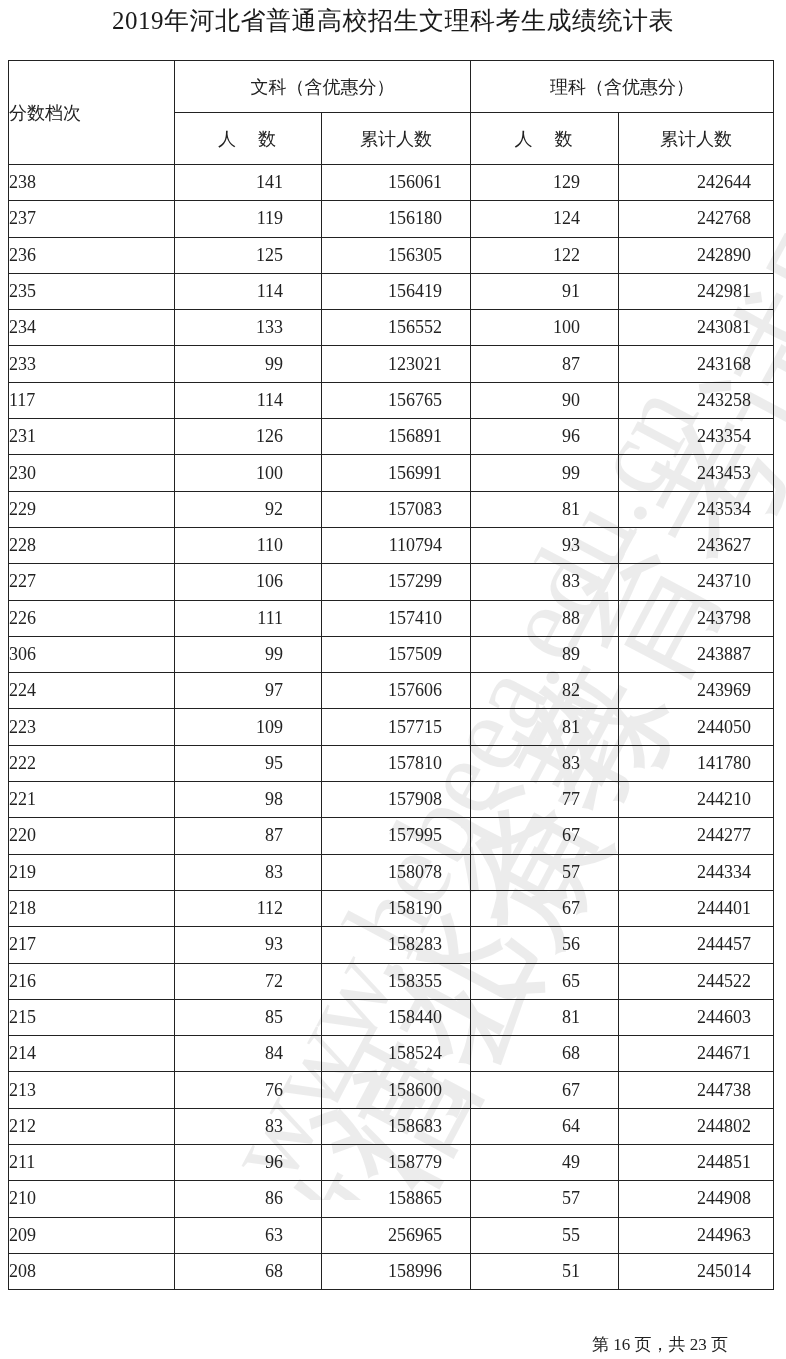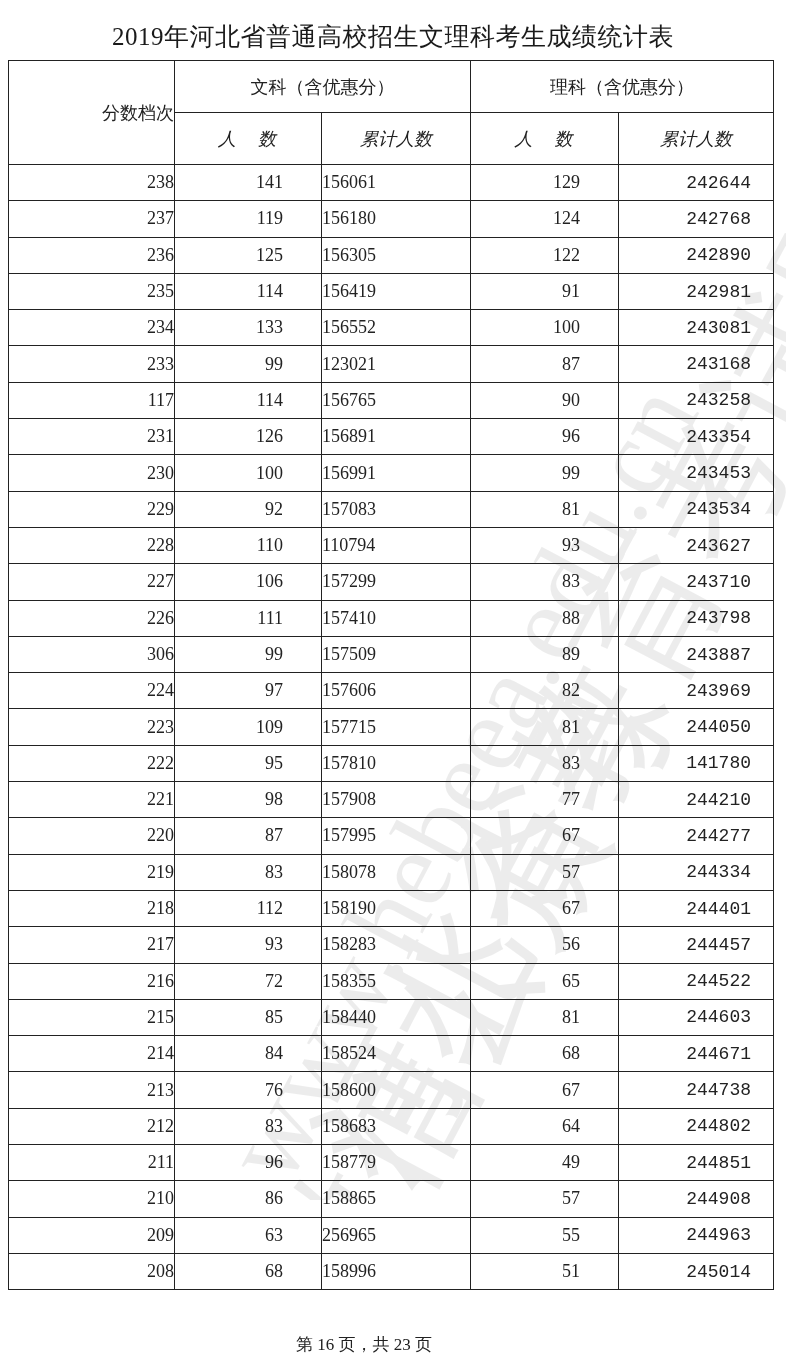--- a/index.html
+++ b/index.html
@@ -1,32 +1,32 @@
 <!DOCTYPE html>
 <html><head>
 <meta charset="utf-8">
 <style>
   html, body { margin: 0; padding: 0; background: #ffffff; }
   body { width: 786px; height: 1359px; position: relative; overflow: hidden;
          font-family: "Liberation Serif", "DejaVu Serif", serif; color: #222; }
-  .title { position: absolute; top: 20px; left: 0; width: 786px; text-align: center;
+  .title { position: absolute; top: 4px; left: 0; width: 786px; text-align: center;
            font-size: 25px; letter-spacing: 0.5px; color: #1a1a1a; }
   table.scores { position: absolute; top: 60px; left: 8px; width: 765px;
                  border-collapse: collapse; table-layout: fixed; }
   table.scores td, table.scores th { border: 1.6px solid #222; font-weight: normal;
                  font-size: 18px; padding: 0; height: 35.3px; }
   table.scores th { font-size: 18px; }
   .h1 { height: 51px !important; }
-  .h2 { height: 51px !important; font-style: italic; }
-  .c-score { text-align: right; }
+  .h2 { height: 51px !important; }
+  .c-score { text-align: left; }
   .c-num { text-align: right; padding-right: 38px !important; }
-  .c-cum { text-align: left; padding-right: 28px !important; }
-  .c-cum2 { text-align: right; padding-right: 22px !important; font-family: Liberation Mono, monospace; }
+  .c-cum { text-align: right; padding-right: 28px !important; }
+  .c-cum2 { text-align: right; padding-right: 22px !important; }
   .sub { letter-spacing: 2px; }
-  .footer { position: absolute; top: 1333px; left: 0; width: 728px; text-align: center;
+  .footer { position: absolute; top: 1333px; left: 0; width: 728px; text-align: right;
             font-size: 17px; color: #222; }
   .watermark { position: absolute; left: 0; top: 200px; width: 786px; height: 1000px;
                pointer-events: none; opacity: 0.07; overflow: hidden; }
   .watermark span { position: absolute; font-size: 140px; color: #000;
                     transform: rotate(-62deg); white-space: nowrap; }
 </style>
 </head>
 <body>
 
 <div class="watermark">

